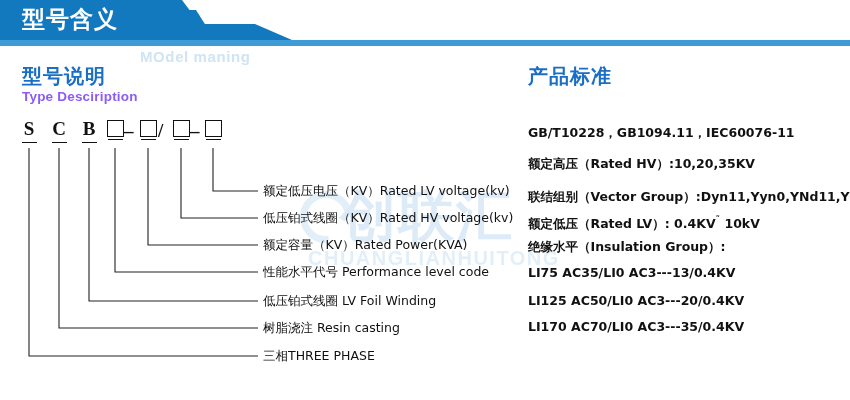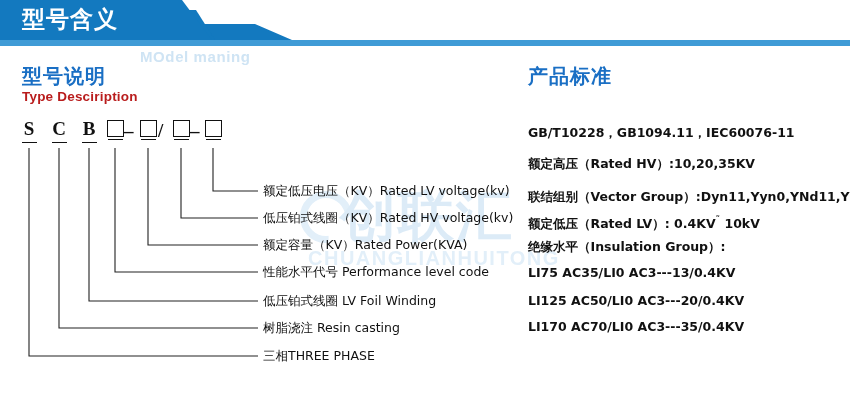--- a/index.html
+++ b/index.html
@@ -67,21 +67,21 @@
     clip-path: polygon(0 0, 100% 0, 100% 40%, 55% 40%, 55% 100%, 0 100%);
   }
 
   
   .sec-cn {
     position:absolute; font-size:20px; font-weight:bold; color:#1a6fc4;
     letter-spacing:1px; line-height:26px;
     font-family:"DejaVu Sans","Liberation Sans",sans-serif;
   }
   .sec-en {
-    position:absolute; font-size:13.5px; font-weight:bold; color:#b91c1c;
+    position:absolute; font-size:13.5px; font-weight:bold; color:#8b5cf6;
     letter-spacing:.2px; line-height:18px;
   }
   #left-head-cn  { left:22px;  top:63px; }
   #left-head-en  { left:22px;  top:88px; }
   #right-head-cn { left:528px; top:63px; }
   #right-head-en { left:528px; top:88px; }
 
   
   #code-row { position:absolute; left:0; top:118px; width:260px; height:30px; }
   .code-cell {

